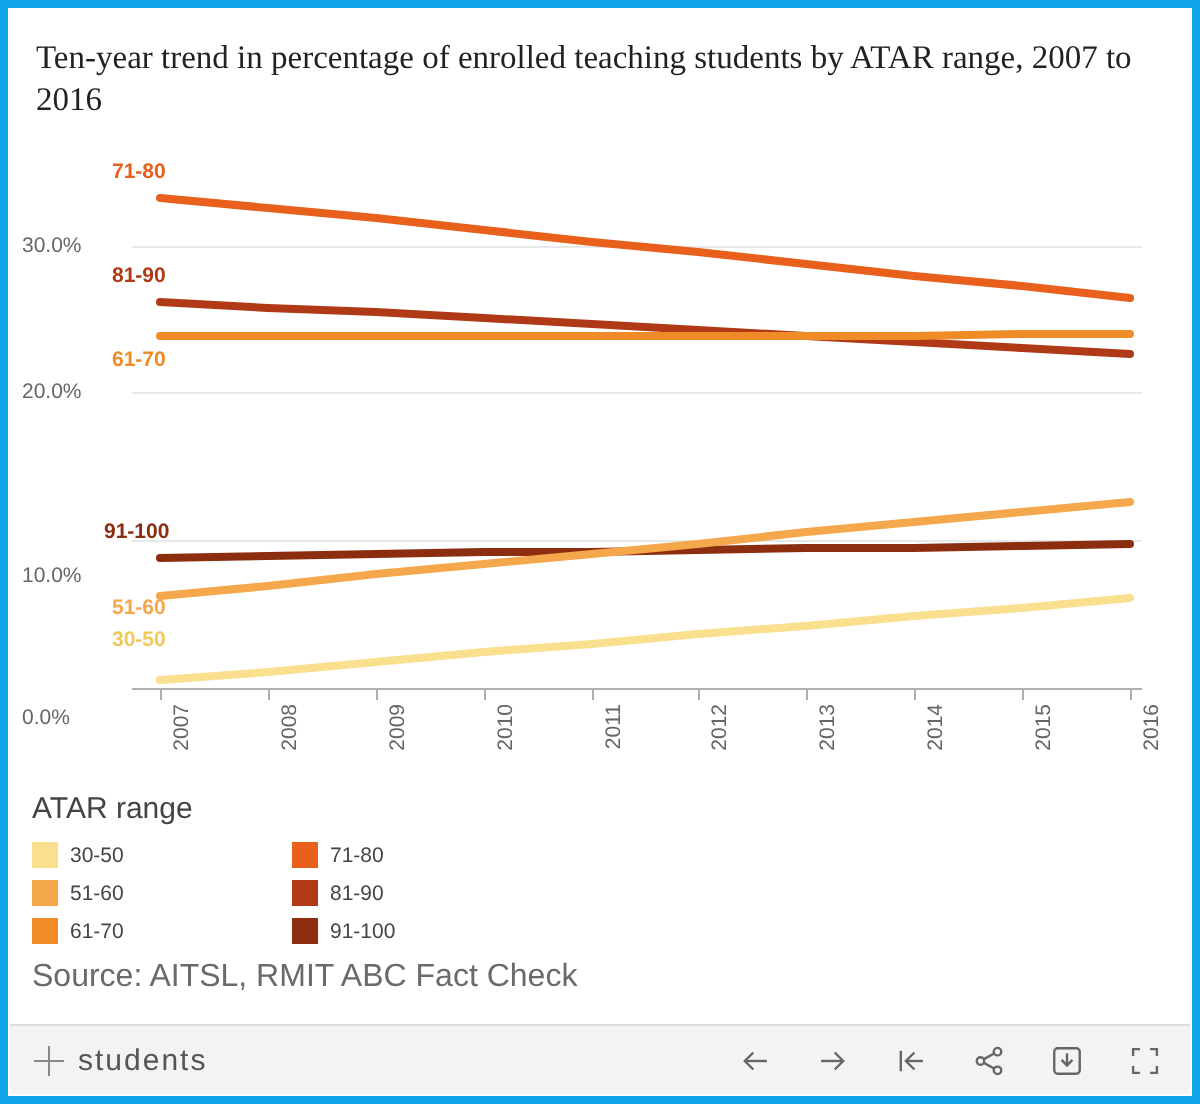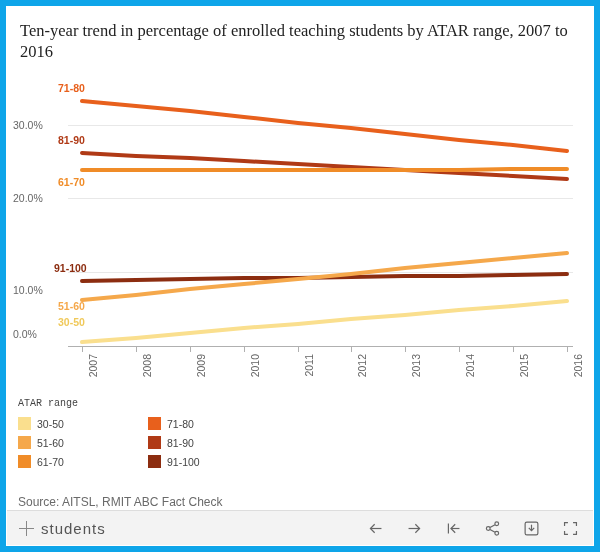--- a/index.html
+++ b/index.html
@@ -12,21 +12,21 @@
     height: 552px;
     font-family: "Liberation Sans", sans-serif;
     color: #333;
     overflow: hidden;
   }
   .page {
     position: relative;
     width: 600px;
     height: 552px;
     box-sizing: border-box;
-    border: 6px solid #0ea5e9;
+    border: 4px solid #0ea5e9;
     background: #fff;
   }
   .title {
     position: absolute;
     left: 14px;
     top: 14px;
     width: 570px;
     font-family: "Liberation Serif", serif;
     font-size: 16.5px;
     line-height: 21px;
@@ -98,24 +98,23 @@
     font-weight: bold;
     white-space: nowrap;
   }
   .legend {
     position: absolute;
     left: 12px;
     top: 392px;
     width: 330px;
   }
   .legend-title {
-    font-size: 10px;
+    font-size: 15px;
     color: #444;
     margin-bottom: 5px;
-    font-family: Liberation Mono, monospace;
   }
   .legend-grid {
     display: flex;
     flex-wrap: wrap;
     width: 260px;
   }
   .legend-item {
     display: flex;
     align-items: center;
     width: 130px;
@@ -126,24 +125,23 @@
   .swatch {
     width: 13px;
     height: 13px;
     margin-right: 6px;
     flex: 0 0 auto;
   }
   .caption {
     position: absolute;
     left: 12px;
     top: 478px;
-    font-size: 12px;
+    font-size: 16px;
     line-height: 14px;
     color: #6a6a6a;
-    margin-top: 11px;
   }
   .footer {
     position: absolute;
     left: 1px;
     right: 1px;
     bottom: 1px;
     height: 34px;
     background: #f3f3f3;
     border-top: 1px solid #ddd;
     display: flex;
@@ -222,21 +220,21 @@
       <div class="series-label" style="left:-10px; top:46px; color:#b03a16">81-90</div>
       <div class="series-label" style="left:-10px; top:88px; color:#f08c28">61-70</div>
       <div class="series-label" style="left:-14px; top:174px; color:#8c2d10">91-100</div>
       <div class="series-label" style="left:-10px; top:212px; color:#f5a84b">51-60</div>
       <div class="series-label" style="left:-10px; top:228px; color:#f0c95a">30-50</div>
     </div>
 
     <div class="ytick" style="top:47px">30.0%</div>
     <div class="ytick" style="top:120px">20.0%</div>
     <div class="ytick" style="top:212px">10.0%</div>
-    <div class="ytick" style="top:256px">0.0%</div>
+    <div class="ytick" style="top:283px">0.0%</div>
 
     <div class="axis-bottom"></div>
 
     <div class="xtick-mark" style="left:76px"></div>
     <div class="xtick-mark" style="left:130px"></div>
     <div class="xtick-mark" style="left:184px"></div>
     <div class="xtick-mark" style="left:238px"></div>
     <div class="xtick-mark" style="left:292px"></div>
     <div class="xtick-mark" style="left:345px"></div>
     <div class="xtick-mark" style="left:399px"></div>

